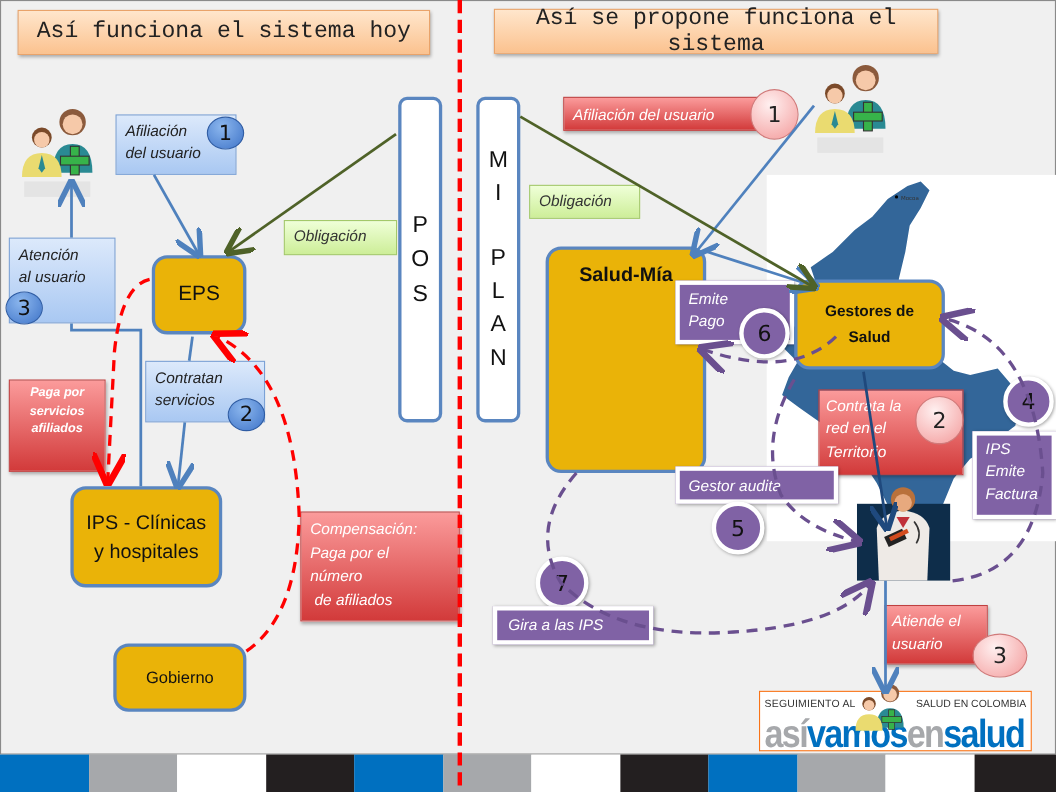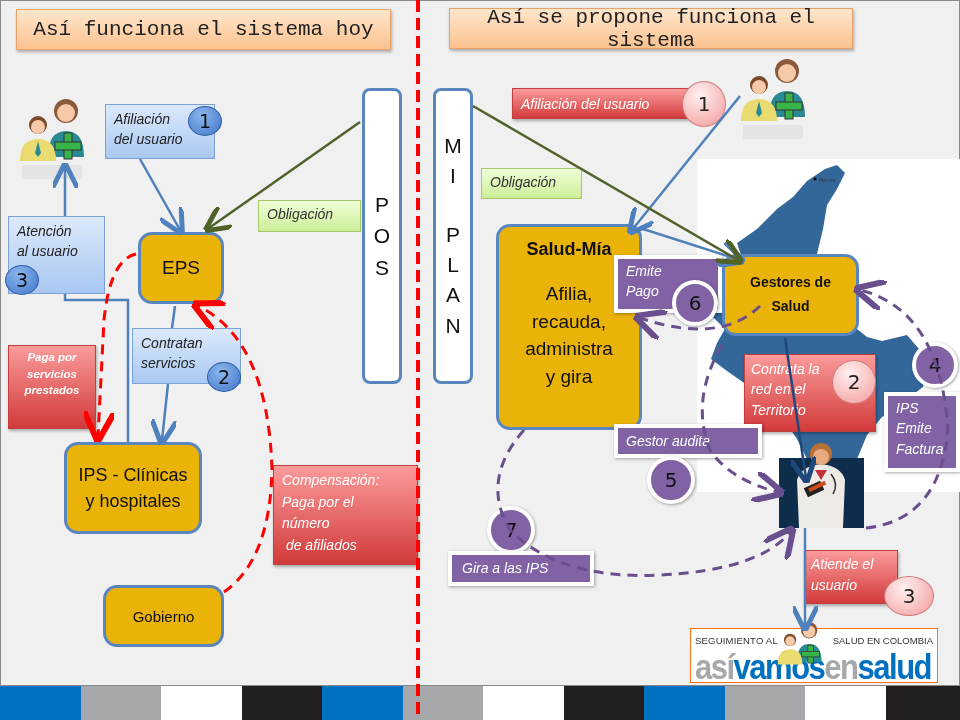--- a/index.html
+++ b/index.html
@@ -71,21 +71,21 @@
   <div>Contratan</div>
   <div>servicios</div>
 </div>
 <div class="badge-blue" style="left:207px;top:362px;">2</div>
 
 <div class="green-lbl" style="left:258px;top:200px;width:103px;height:32px;">Obligación</div>
 
 <div class="red-lbl" style="left:8px;top:345px;width:88px;height:84px;text-align:center;font-size:11.5px;font-weight:bold;line-height:1.45;padding:3px 4px;">
   <div>Paga por</div>
   <div>servicios</div>
-  <div>prestados</div>
+  <div>afiliados</div>
 </div>
 
 <div class="red-lbl" style="left:273px;top:465px;width:145px;height:100px;line-height:1.55;">
   <div>Compensación:</div>
   <div>Paga por el</div>
   <div>número</div>
   <div style="white-space:pre;"> de afiliados</div>
 </div>
 
 <div class="white-box" style="left:138px;top:232px;width:86px;height:72px;font-size:19px;">EPS</div>
@@ -125,26 +125,20 @@
   </svg>
 </div>
 
 <div class="red-lbl" style="left:512px;top:88px;width:180px;height:31px;padding:5px 8px;">Afiliación del usuario</div>
 <div class="badge-pink" style="left:682px;top:81px;width:44px;height:46px;">1</div>
 
 <div class="green-lbl" style="left:481px;top:168px;width:101px;height:31px;">Obligación</div>
 
 <div class="white-box" style="left:496px;top:224px;width:146px;height:206px;flex-direction:column;justify-content:flex-start;padding-top:12px;">
   <div style="font-weight:bold;font-size:18px;margin-bottom:20px;">Salud-Mía</div>
-  <div style="font-size:19px;line-height:1.45;">
-    <div>Afilia,</div>
-    <div>recauda,</div>
-    <div>administra</div>
-    <div>y gira</div>
-  </div>
 </div>
 
 <div class="purple-lbl" style="left:614px;top:255px;width:108px;height:58px;line-height:1.45;padding:2px 8px;">
   <div>Emite</div>
   <div>Pago</div>
 </div>
 <div class="badge-purple" style="left:672px;top:280px;">6</div>
 
 <div class="white-box" style="left:722px;top:254px;width:137px;height:82px;flex-direction:column;font-size:14px;font-weight:bold;line-height:1.7;">
   <div>Gestores de</div>

